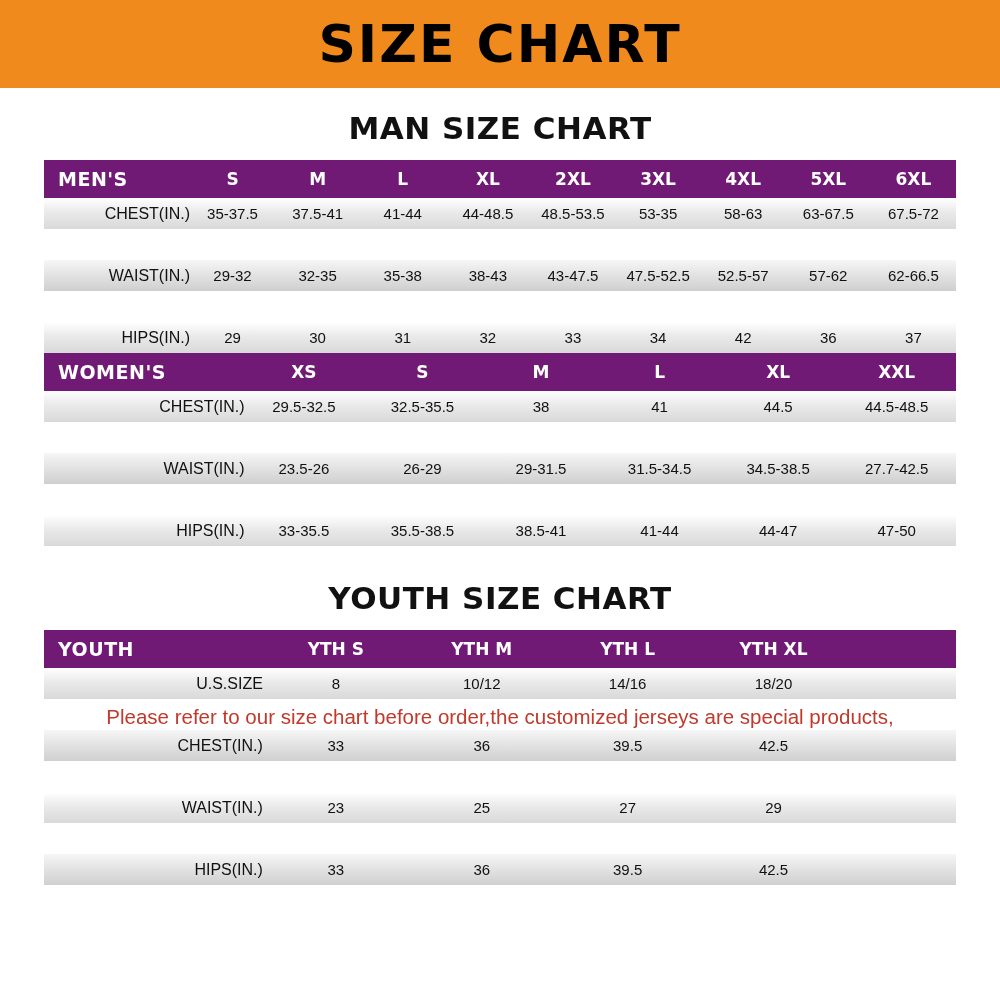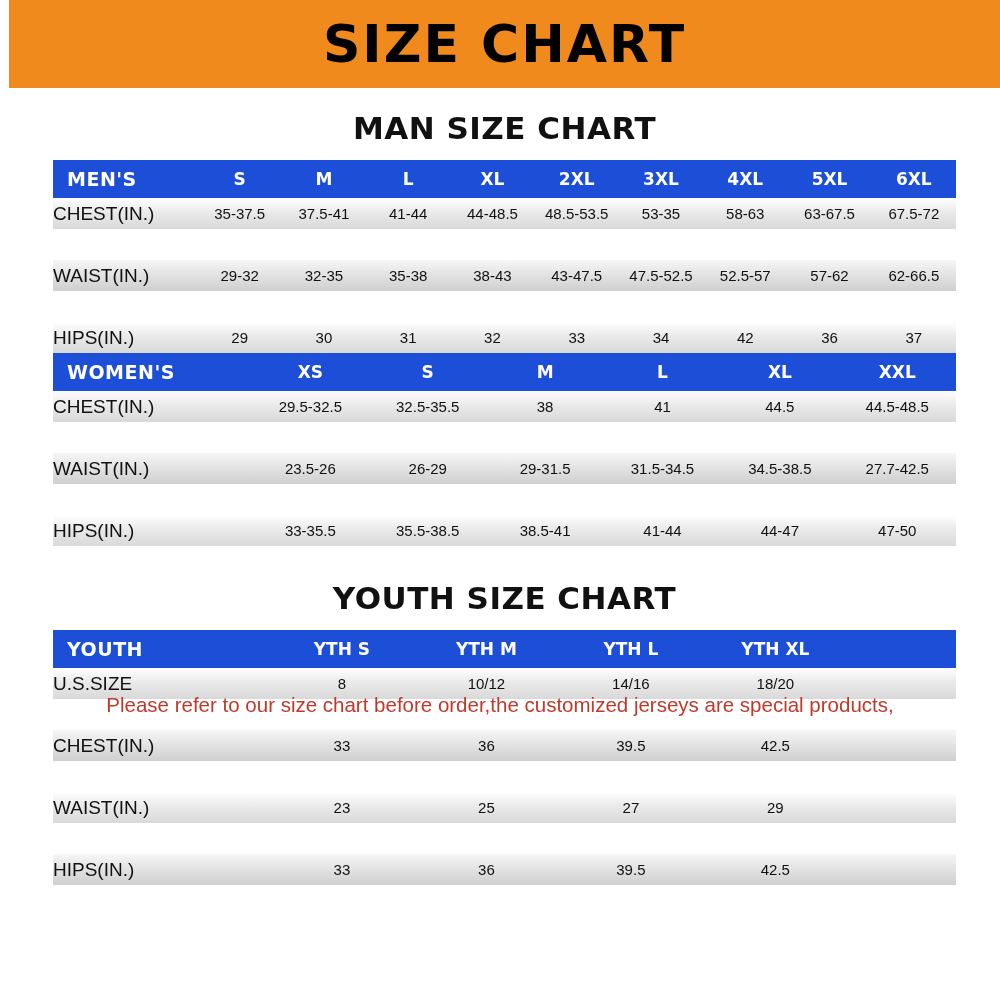--- a/index.html
+++ b/index.html
@@ -13,21 +13,20 @@
     font-family: "Liberation Sans", sans-serif;
     color: #111111;
     overflow: hidden;
   }
 
   .page {
     position: relative;
     width: 1000px;
     height: 748px;
     box-sizing: border-box;
-    padding-left: 9px;
   }
 
   
   .banner {
     height: 88px;
     background: #f08a1c;
     display: flex;
     align-items: center;
     justify-content: center;
     position: relative;
@@ -69,58 +68,58 @@
     font-size: 15px;
     color: #111111;
     padding: 0;
     height: 31px;
     font-family: "Liberation Sans", sans-serif;
     font-weight: normal;
   }
 
   
   tr.head-row th {
-    background: #1d4ed8;
+    background: #701a75;
     color: #ffffff;
     font-family: "DejaVu Sans", sans-serif;
     font-weight: bold;
     height: 38px;
     font-size: 17px;
   }
   tr.head-row th.corner {
     text-align: left;
     padding-left: 14px;
     font-size: 19px;
     letter-spacing: 0.5px;
   }
 
   
   tr.body-row td {
     background: linear-gradient(to bottom, #ffffff 0%, #eaeaea 45%, #d9d9d9 100%);
   }
   tr.body-row td.rowlabel {
-    text-align: left;
-    font-size: 19px;
+    text-align: right;
+    font-size: 16px;
     color: #111111;
   }
   tr.body-row.alt td {
     background: linear-gradient(to bottom, #f6f6f6 0%, #e2e2e2 50%, #cfcfcf 100%);
   }
 
   .spacer-row td {
     height: 3px;
     background: #ffffff !important;
   }
 
   
   .footer-note {
     position: absolute;
     left: 0;
     right: 0;
-    bottom: 28px;
+    bottom: 16px;
     text-align: center;
     color: #c0392b;
     font-size: 20.5px;
     line-height: 1.45;
     font-family: "Liberation Sans", sans-serif;
     padding: 0 18px;
     box-sizing: border-box;
   }
 
   .mt-men-title { margin: 22px 0 14px 0; text-align: center; }

